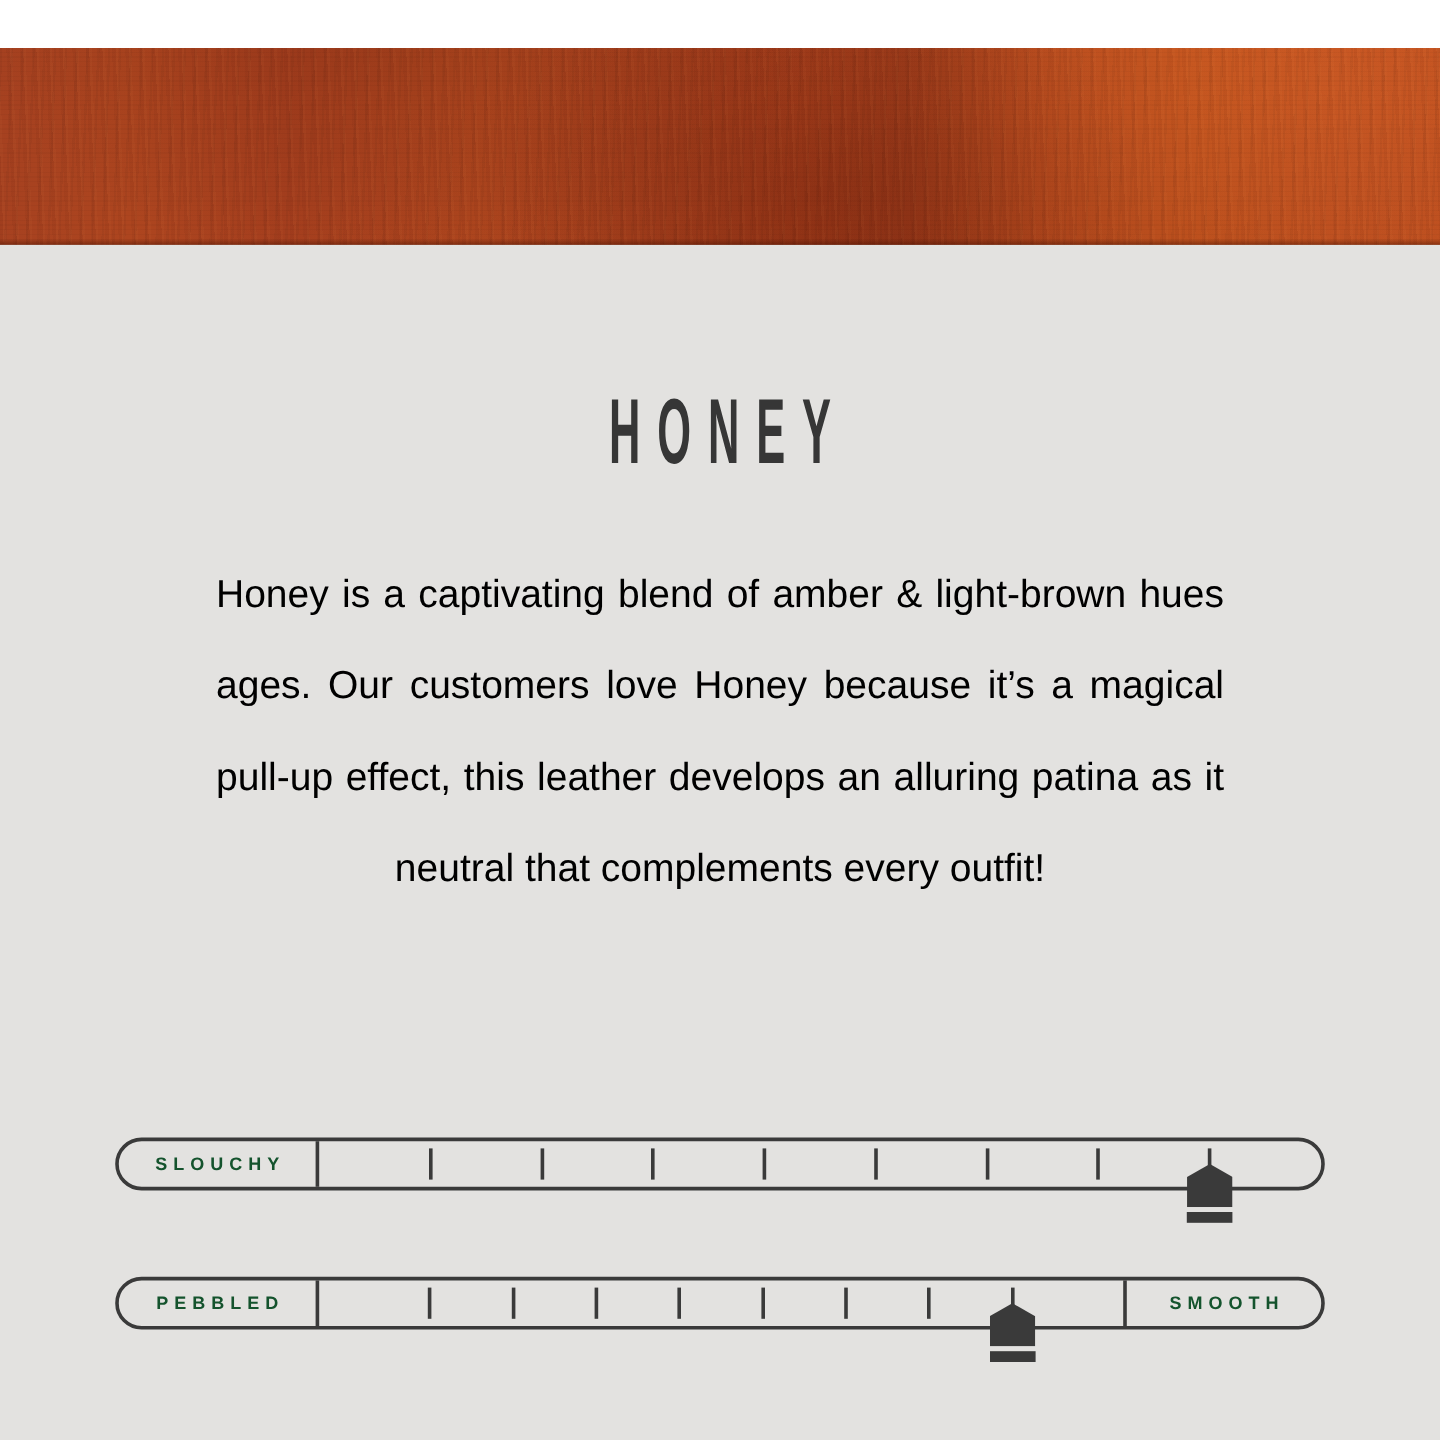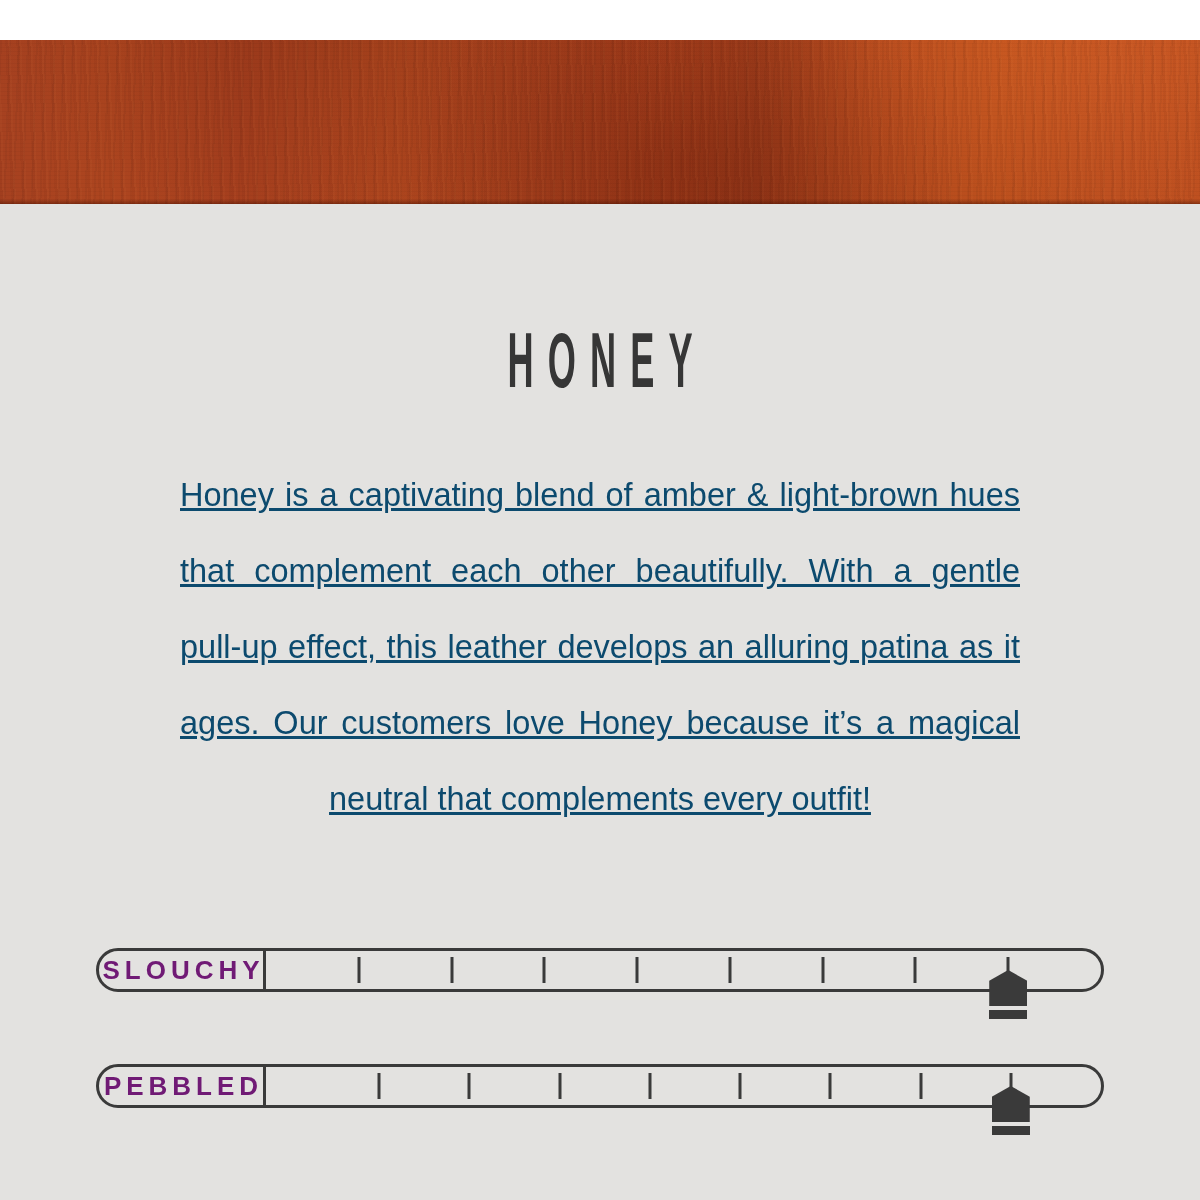--- a/index.html
+++ b/index.html
@@ -56,24 +56,23 @@
     letter-spacing: 30px;
     transform: scaleX(0.47);
     white-space: nowrap;
   }
 
   
   .description {
     position: absolute;
     top: 417px; left: 180px;
     width: 840px;
-    color: #0c4a6e;
+    color: #000000;
     font-size: 32.5px;
     letter-spacing: 0px;
-    text-decoration: underline;
   }
   .para-line {
     margin: 0;
     height: 76px;
     line-height: 76px;
     text-align: justify;
     text-align-last: justify;
     overflow: hidden;
     white-space: nowrap;
   }
@@ -100,24 +99,24 @@
     display: flex;
     align-items: center;
     justify-content: center;
   }
   .scale-section.left  { width: 164px; border-right: 3px solid #3a3a3a; }
   .scale-section.right { width: 162px; border-left: 3px solid #3a3a3a; }
   .scale-section.middle { flex: 1; position: relative; }
 
   .scale-label {
     font-weight: 700;
-    font-size: 26px;
+    font-size: 15px;
     letter-spacing: 5px;
     padding-left: 5px;
-    color: #701a75;
+    color: #14532d;
     white-space: nowrap;
   }
 
   .tick {
     position: absolute;
     top: 6px;
     width: 3px;
     height: 26px;
     background: #3a3a3a;
     transform: translateX(-50%);
@@ -152,23 +151,22 @@
 
   <div class="banner">
     <div class="banner-grain"></div>
     <div class="banner-edge"></div>
   </div>
 
   <h1 class="title">HONEY</h1>
 
   <div class="description">
     <p class="para-line">Honey is a captivating blend of amber &amp; light-brown hues</p>
-    <p class="para-line">that complement each other beautifully. With a gentle</p>
+    <p class="para-line">ages. Our customers love Honey because it’s a magical</p>
     <p class="para-line">pull-up effect, this leather develops an alluring patina as it</p>
-    <p class="para-line">ages. Our customers love Honey because it’s a magical</p>
     <p class="para-line center-last">neutral that complements every outfit!</p>
   </div>
 
   <div class="scale scale-1">
     <div class="scale-section left">
       <span class="scale-label">SLOUCHY</span>
     </div>
     <div class="scale-section middle">
       <div class="marker" style="left: 88.8889%;">
         <div class="marker-pin"></div>
@@ -196,15 +194,18 @@
       </div>
     <div class="tick" style="left: 11.1111%;"></div>
         <div class="tick" style="left: 22.2222%;"></div>
         <div class="tick" style="left: 33.3333%;"></div>
         <div class="tick" style="left: 44.4444%;"></div>
         <div class="tick" style="left: 55.5556%;"></div>
         <div class="tick" style="left: 66.6667%;"></div>
         <div class="tick" style="left: 77.7778%;"></div>
         <div class="tick" style="left: 88.8889%;"></div>
       </div>
+    <div class="scale-section right">
+      <span class="scale-label">SMOOTH</span>
+    </div>
   </div>
 
 </div>
 
 </body></html>

